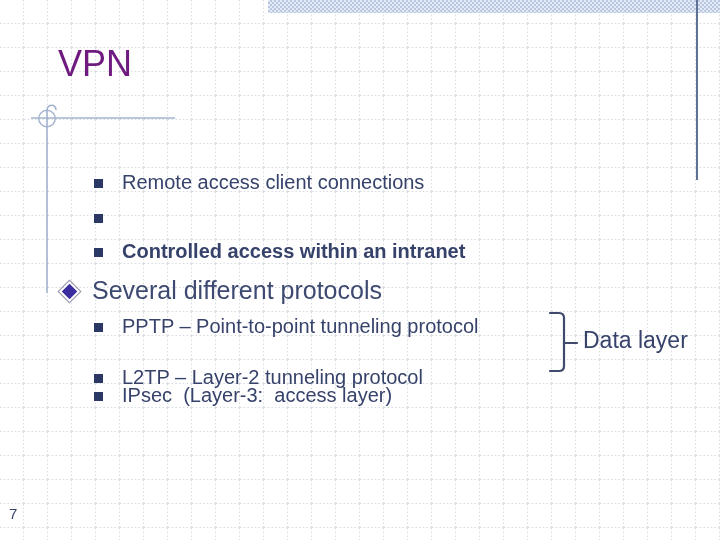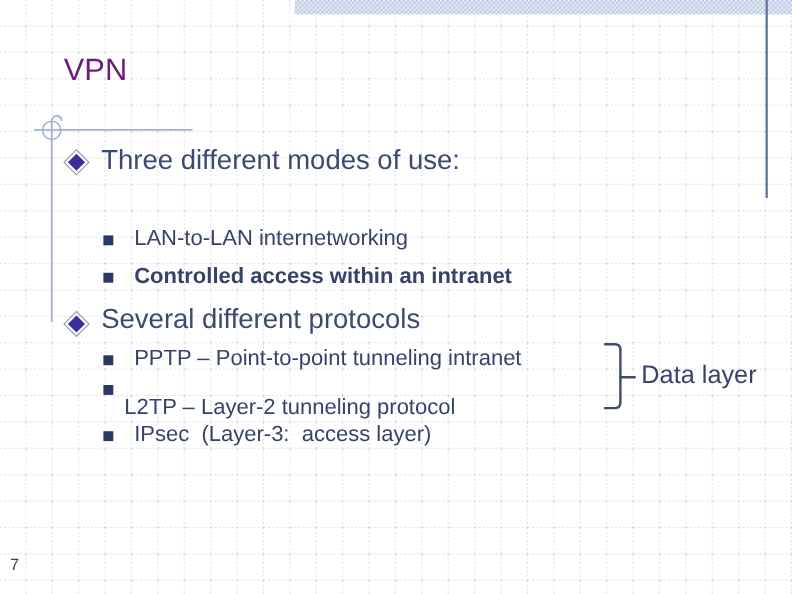--- a/index.html
+++ b/index.html
@@ -14,41 +14,41 @@
     background-color:#e4eaf4;
     background-image:
       linear-gradient(45deg,#b9c7e2 25%,transparent 25%,transparent 75%,#b9c7e2 75%),
       linear-gradient(45deg,#b9c7e2 25%,transparent 25%,transparent 75%,#b9c7e2 75%);
     background-size:4px 4px;background-position:0 0,2px 2px;
   }
   .right-line{position:absolute;left:696px;top:0;width:2px;height:180px;background:#5e7197;}
   .pin-svg{position:absolute;left:28px;top:97px;width:150px;height:205px;}
   .title{
     position:absolute;left:58px;top:44px;
-    font-size:28px;line-height:40px;color:#6E1A7E;letter-spacing:0px;
+    font-size:36px;line-height:40px;color:#6E1A7E;letter-spacing:0px;
   }
   .heading{
     position:absolute;left:58px;display:flex;align-items:flex-start;
     color:#3D4971;font-size:25px;line-height:29px;white-space:pre;
   }
   .h1{top:132px;}
-  .h2{top:276px;align-items:center;}
+  .h2{top:276px;}
   .diamond{
     position:relative;width:15px;height:15px;margin:7px 14px 0 3px;
     transform:rotate(45deg);border:1px solid #9495aa;flex:0 0 auto;
   }
   .diamond::after{content:"";position:absolute;inset:2px;background:#3A2D9E;}
   .row{
     position:absolute;left:94px;display:flex;align-items:flex-start;
     color:#36426A;font-size:20px;line-height:23px;
   }
   .sq{width:9px;height:9px;background:#2B3765;margin:8px 0 0 0;flex:0 0 auto;}
   .row .txt{margin-left:19px;white-space:pre;}
   .r1{top:171px;} .r2{top:206px;} .r3{top:240px;font-weight:bold;}
-  .r4{top:315px;} .r5{top:342px;flex-direction:column;} .r6{top:384px;}
+  .r4{top:315px;} .r5{top:366px;} .r6{top:384px;}
   .brace-svg{position:absolute;left:547px;top:307px;width:36px;height:70px;}
   .annotation{
     position:absolute;left:583px;top:328px;
     color:#36426A;font-size:23px;line-height:24px;white-space:pre;
   }
   .pagenum{
     position:absolute;left:9px;top:504px;
     color:#36426A;font-size:15px;line-height:20px;
   }
 </style>
@@ -71,40 +71,39 @@
   <div class="right-line"></div>
 
   <svg class="pin-svg" viewBox="0 0 150 205" xmlns="http://www.w3.org/2000/svg">
     <path d="M3 21 H147" stroke="#a3b3cf" stroke-width="1.6" fill="none"></path>
     <path d="M19 196 L19 14 C19 6.5 28 6.5 28 13" stroke="#a3b3cf" stroke-width="1.6" fill="none"></path>
     <circle cx="19" cy="21.5" r="8.3" stroke="#a3b3cf" stroke-width="1.4" fill="none"></circle>
   </svg>
 
   <div class="title">VPN</div>
 
-  <div class="heading h1">
-    <span class="diamond"></span>
-    <span>Three different modes of use:</span>
+  <div class="row r1">
+    <span class="sq"></span>
+    <span class="txt">Remote access client connections</span>
   </div>
   <div class="row r2">
     <span class="sq"></span>
-    <span class="txt">LAN-to-LAN internetworking</span>
   </div>
   <div class="row r3">
     <span class="sq"></span>
     <span class="txt">Controlled access within an intranet</span>
   </div>
 
   <div class="heading h2">
     <span class="diamond"></span>
     <span>Several different protocols</span>
   </div>
   <div class="row r4">
     <span class="sq"></span>
-    <span class="txt">PPTP – Point-to-point tunneling intranet</span>
+    <span class="txt">PPTP – Point-to-point tunneling protocol</span>
   </div>
   <div class="row r5">
     <span class="sq"></span>
     <span class="txt">L2TP – Layer-2 tunneling protocol</span>
   </div>
   <div class="row r6">
     <span class="sq"></span>
     <span class="txt">IPsec  (Layer-3:  access layer)</span>
   </div>
 

